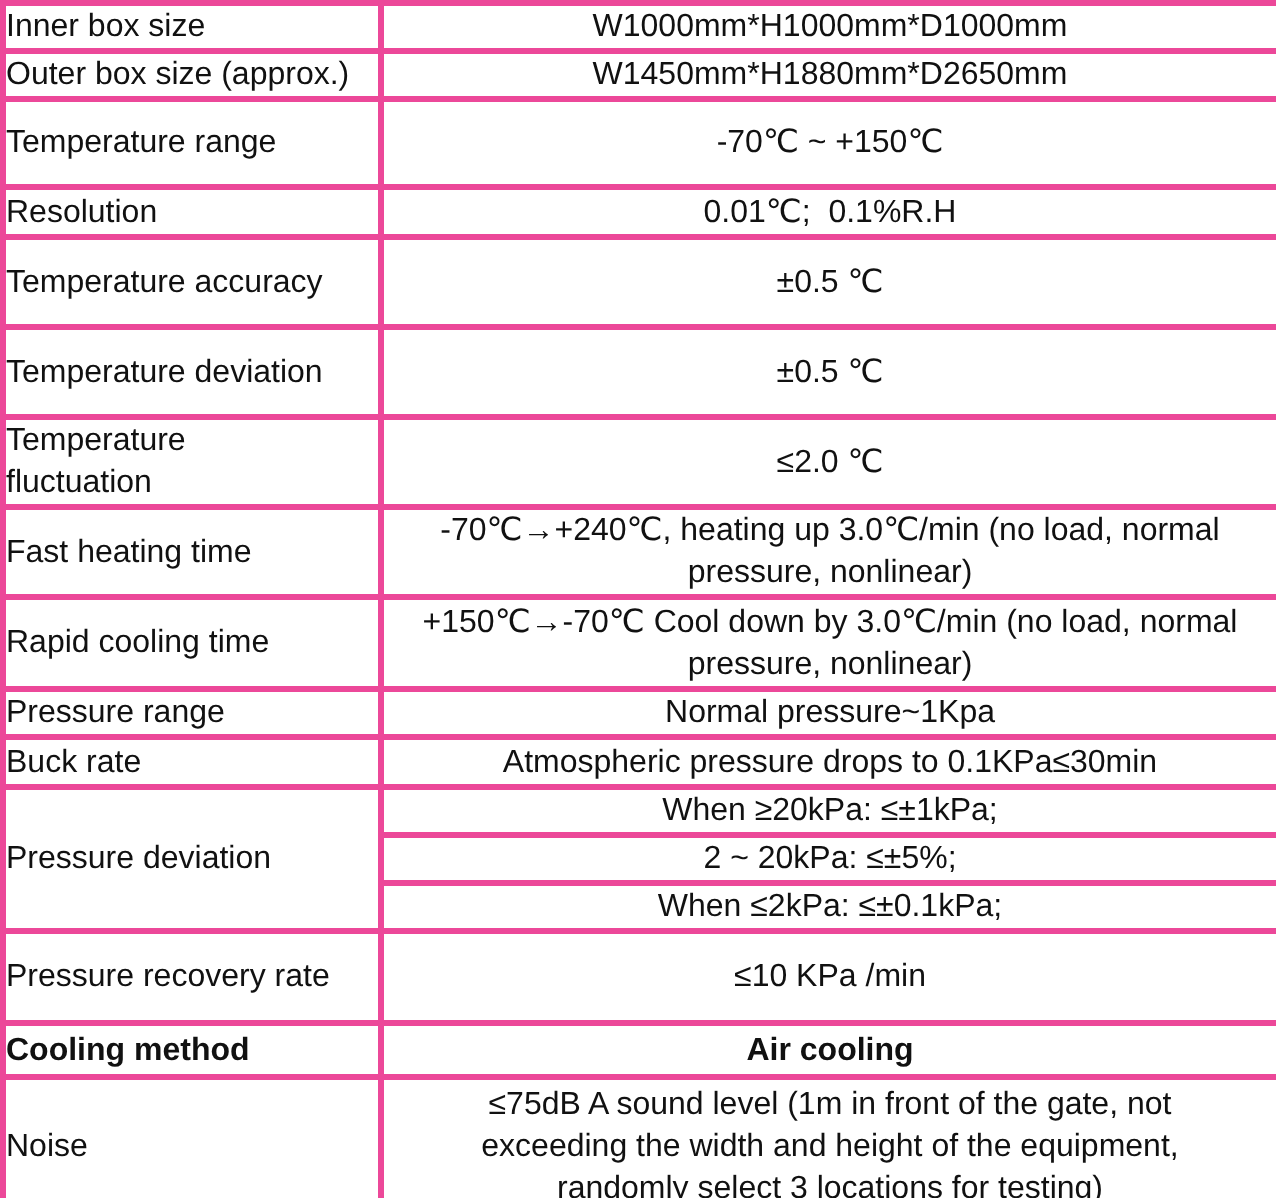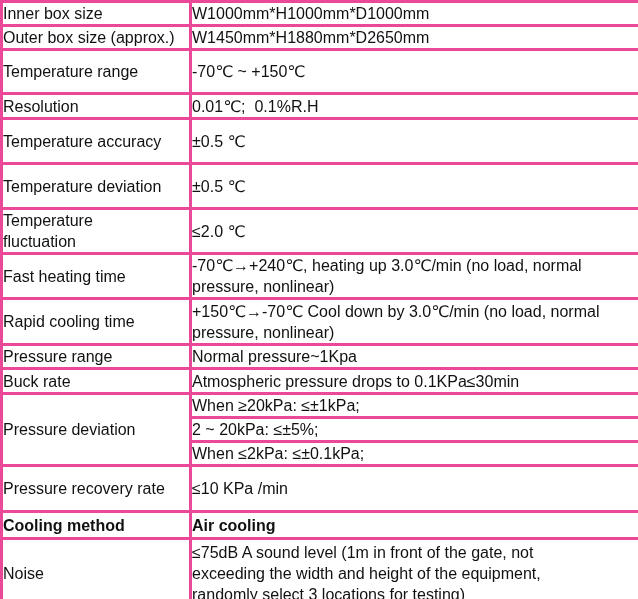--- a/index.html
+++ b/index.html
@@ -26,21 +26,21 @@
     overflow: hidden;
     white-space: pre-wrap;
     padding: 0;
   }
   td.label-cell {
     text-align: left;
     padding-left: 4px;
     padding-right: 2px;
   }
   td.value-cell {
-    text-align: left;
+    text-align: center;
     padding-left: 4px;
     padding-right: 4px;
   }
   
   tr.r0  { height: 24px; }
   tr.r1  { height: 24px; }
   tr.r2  { height: 44px; padding-left: 48px; }
   tr.r3  { height: 25px; }
   tr.r4  { height: 45px; margin-top: 15px; }
   tr.r5  { height: 45px; }

